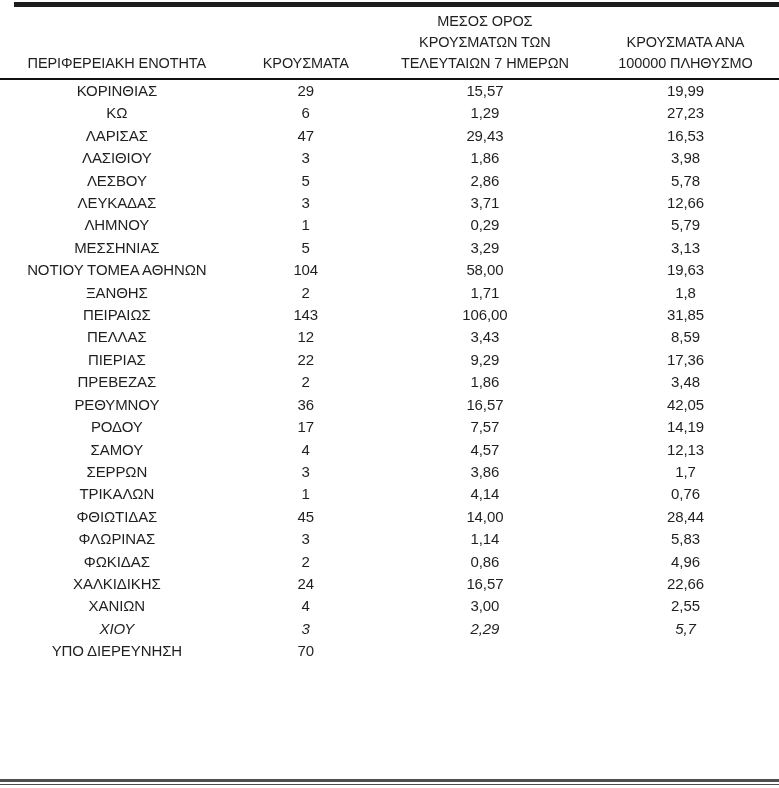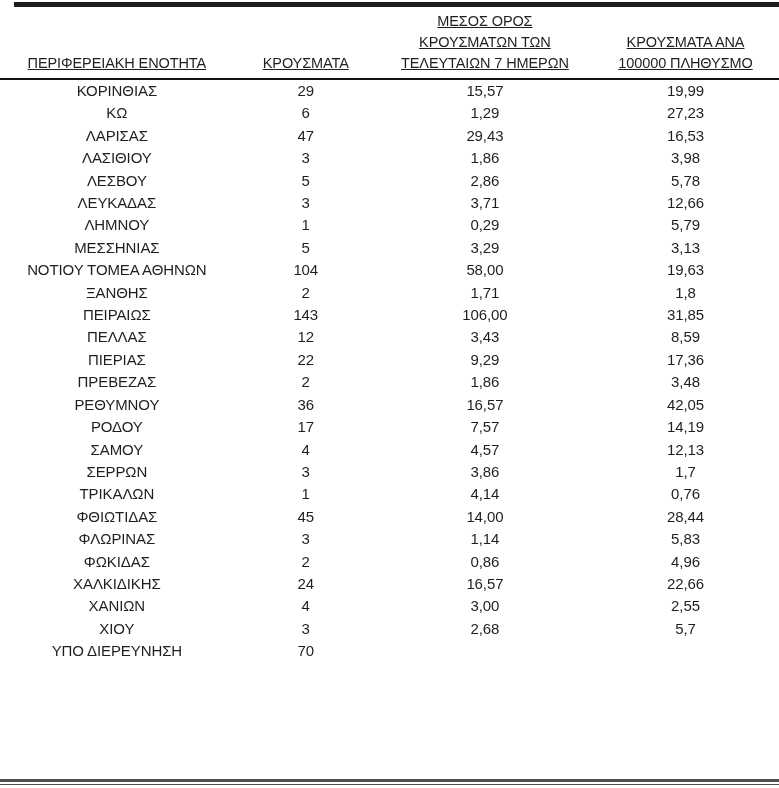--- a/index.html
+++ b/index.html
@@ -40,31 +40,31 @@
     font-size: 14.5px;
     font-weight: 400;
     text-align: center;
     vertical-align: bottom;
     height: 68px;
     padding: 0 0 4px 0;
     line-height: 21px;
     white-space: pre-line;
     border-bottom: 2px solid #111111;
     letter-spacing: -0.1px;
-    text-decoration: underline;
   }
   .data-table td {
     font-size: 15px;
     text-align: center;
     height: 22.4px;
     padding: 0;
     line-height: 22.4px;
     letter-spacing: -0.1px;
   }
   tr.italic td {
+    font-style: italic;
   }
   .bottom-rule {
     position: absolute;
     left: 0;
     right: 0;
     top: 779px;
   }
   .bottom-rule .line-thick {
     height: 2.5px;
     background: #4f4f4f;
@@ -244,21 +244,21 @@
   </tr>
         <tr>
     <td>ΧΑΝΙΩΝ</td>
     <td>4</td>
     <td>3,00</td>
     <td>2,55</td>
   </tr>
         <tr class="italic">
     <td>ΧΙΟΥ</td>
     <td>3</td>
-    <td>2,68</td>
+    <td>2,29</td>
     <td>5,7</td>
   </tr>
         <tr>
     <td>ΥΠΟ ΔΙΕΡΕΥΝΗΣΗ</td>
     <td>70</td>
     <td></td>
     <td></td>
   </tr>
       </tbody>
   </table>

